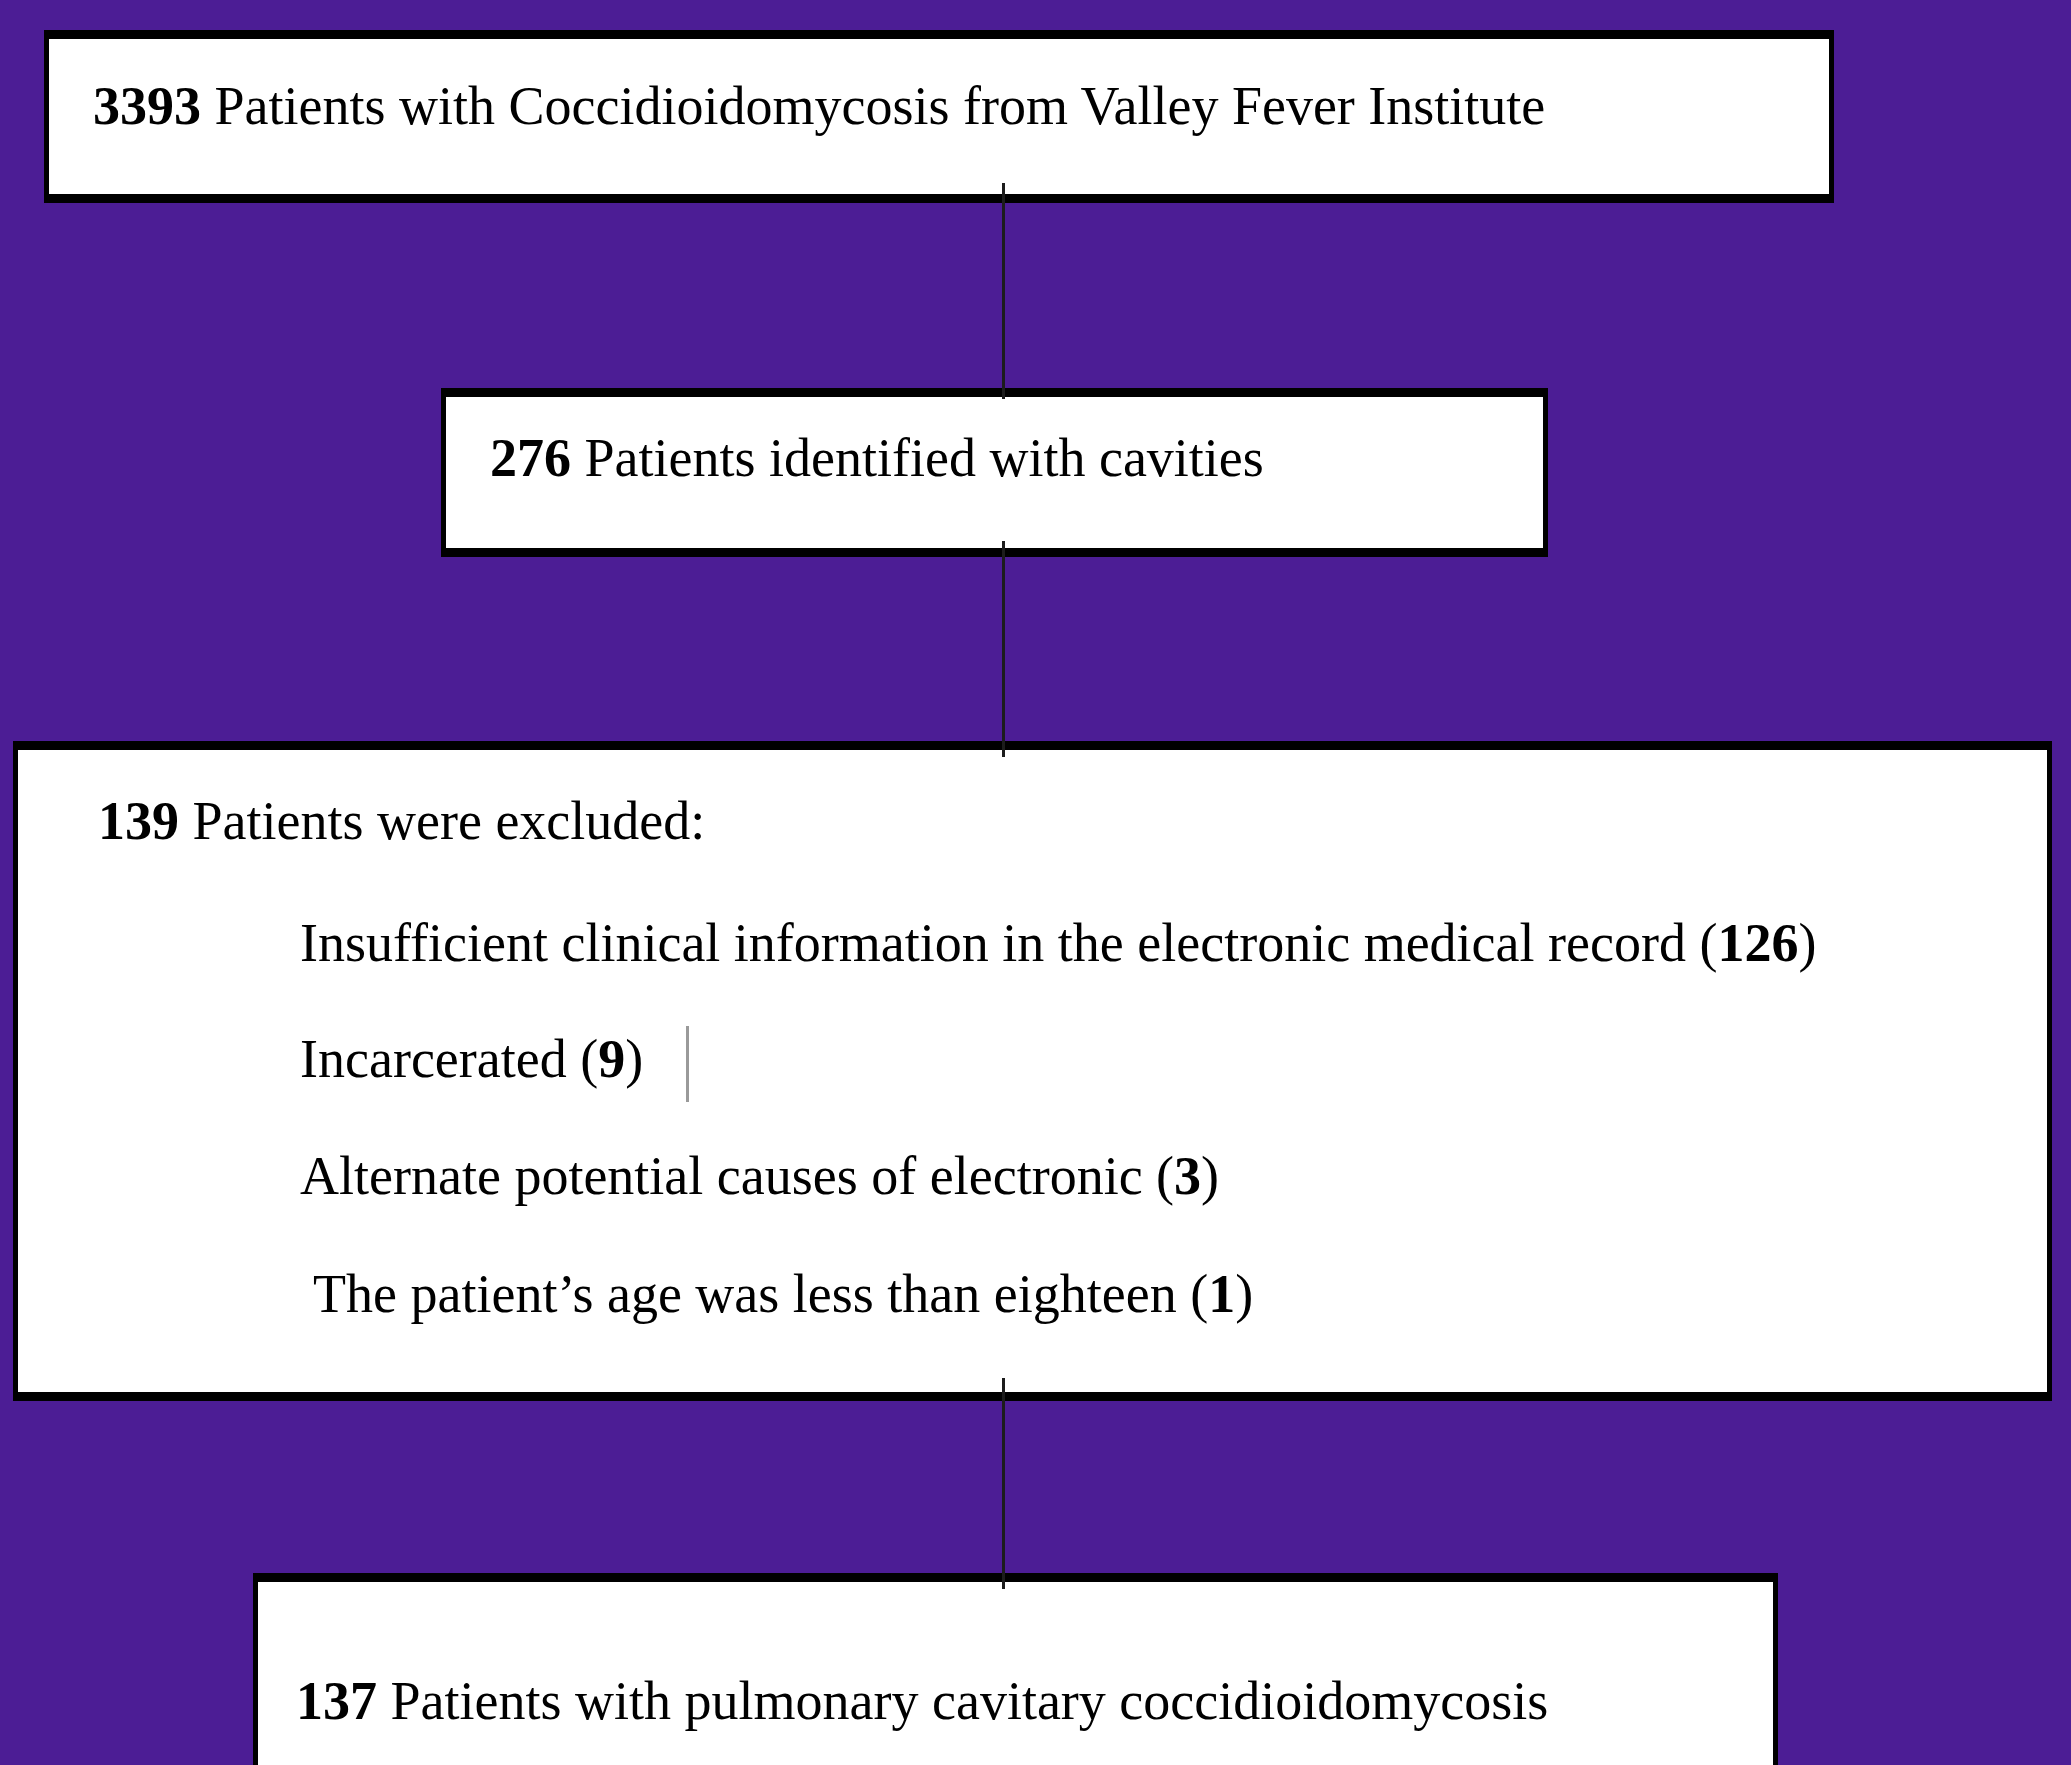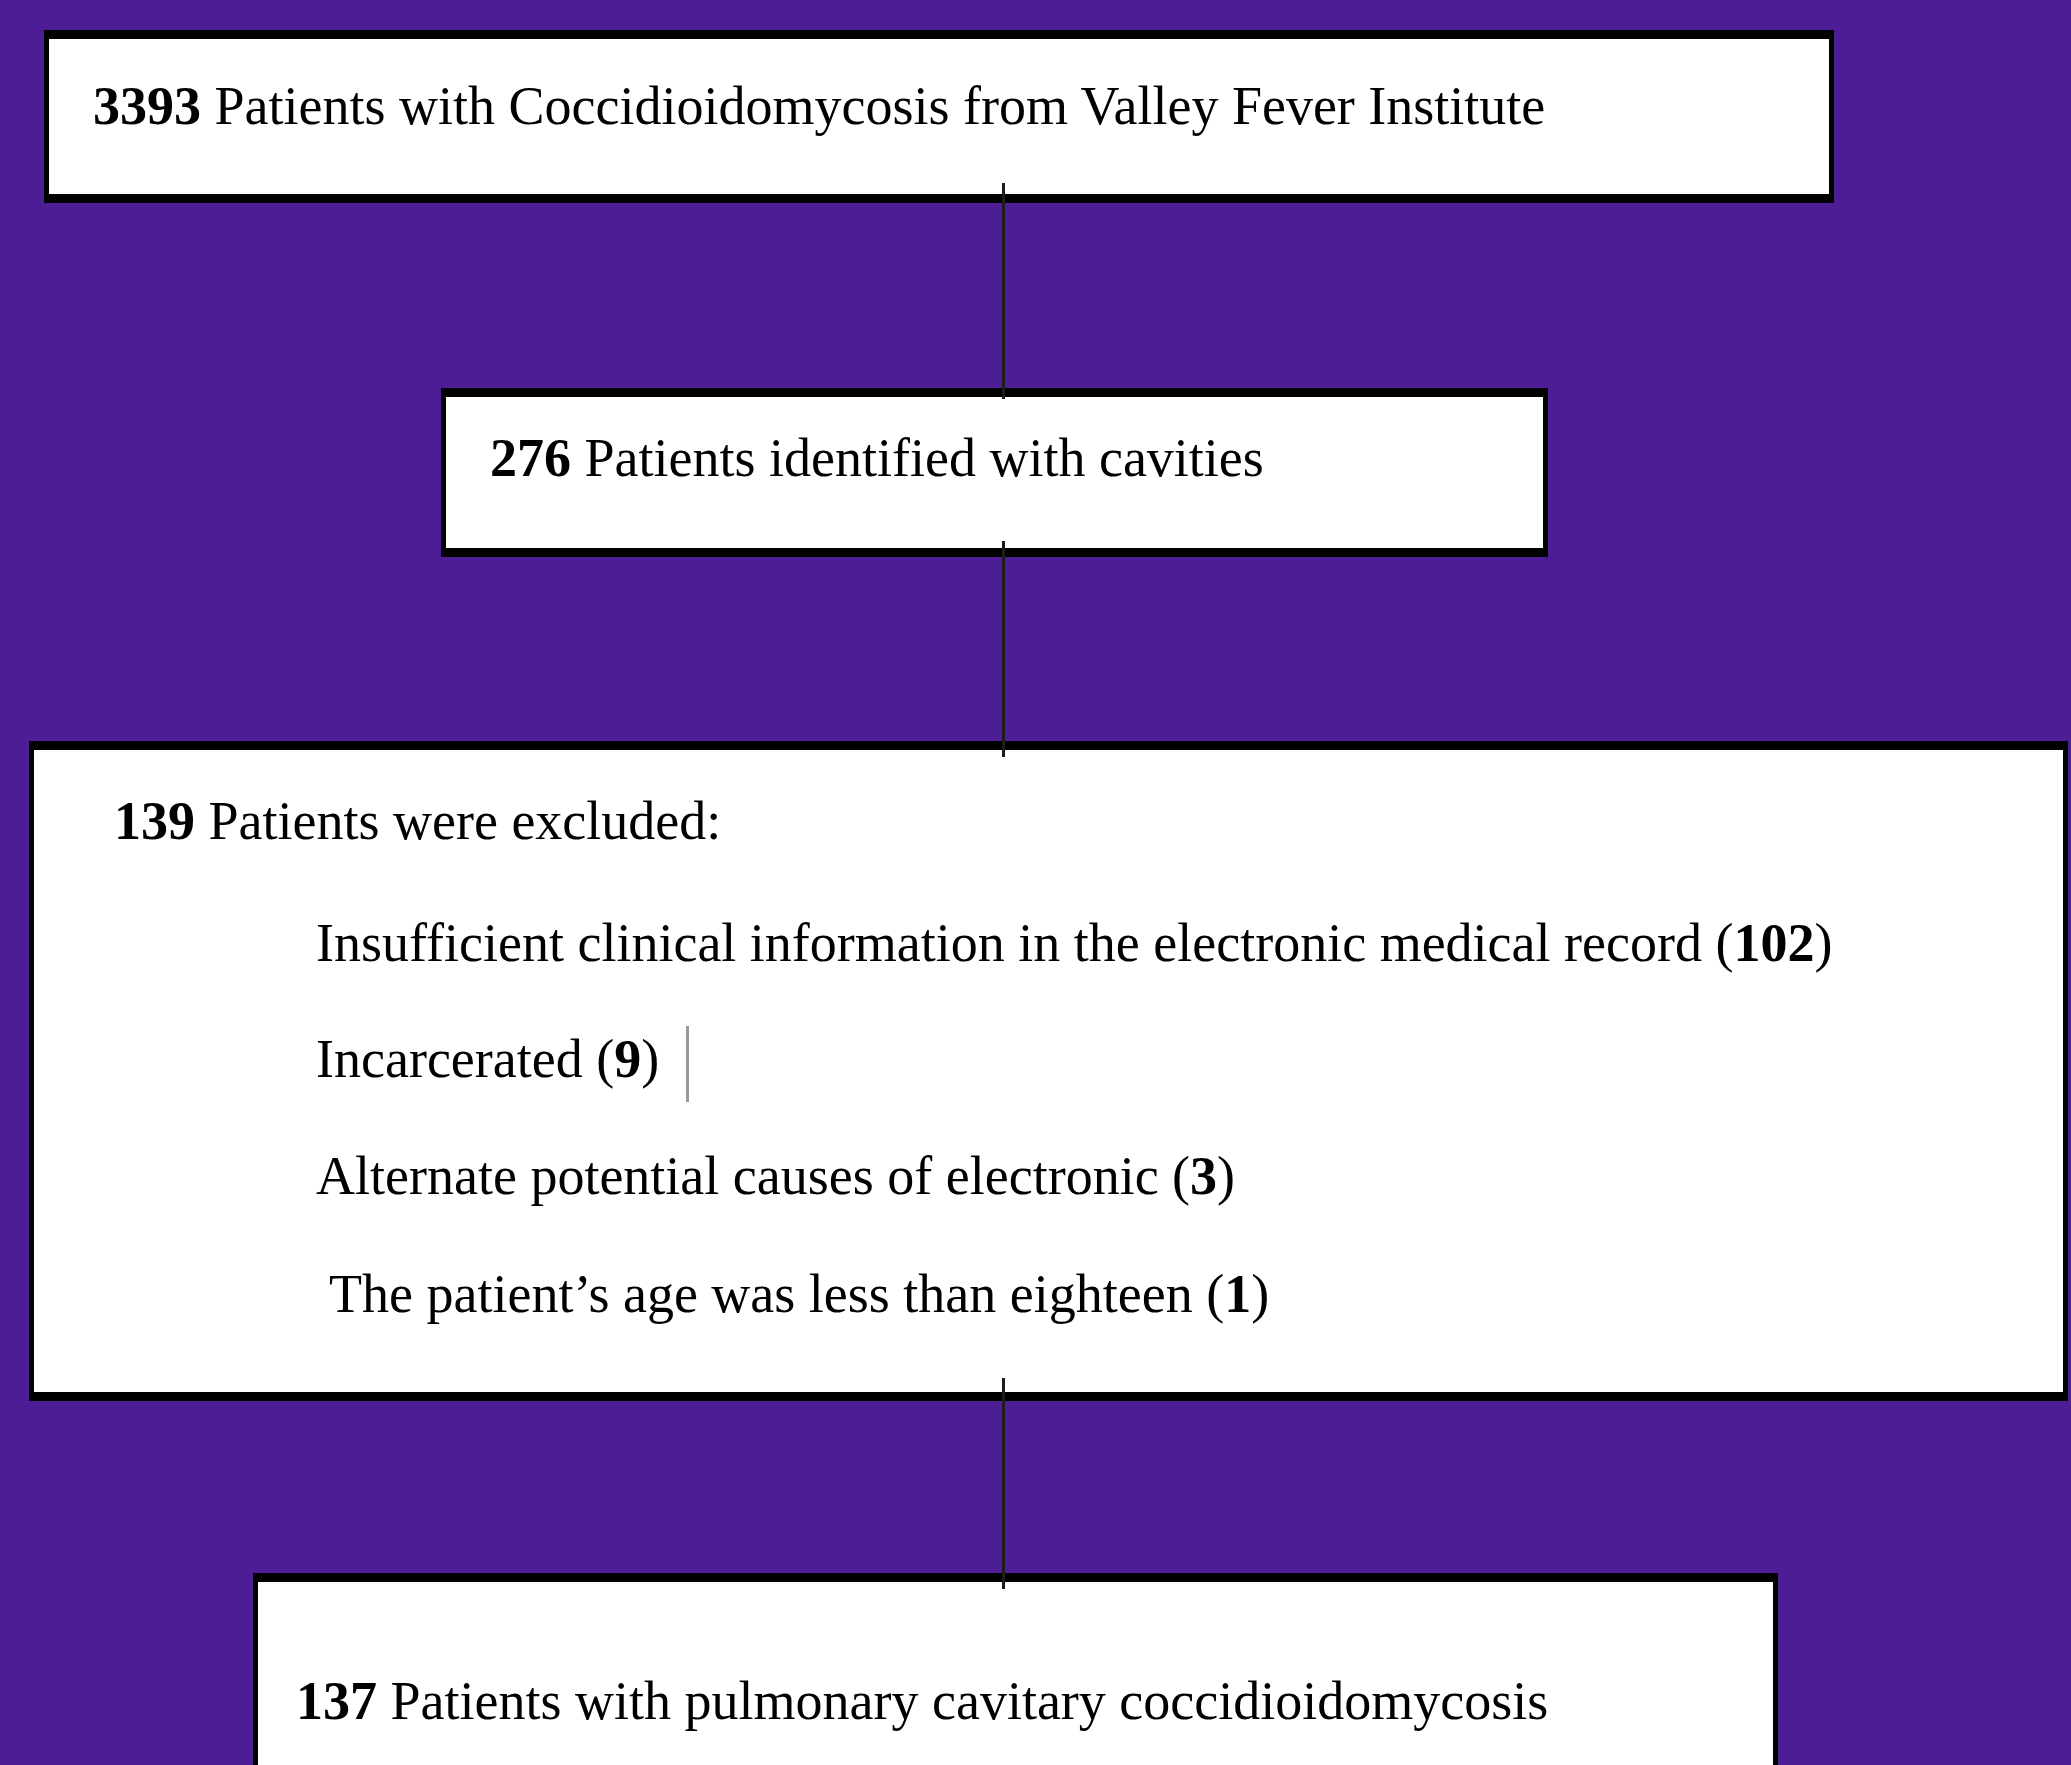--- a/index.html
+++ b/index.html
@@ -67,24 +67,24 @@
   <div class="vline" style="left:1002px; top:1378px; height:211px;"></div>
 
   <div class="fbox" id="box-total" style="left:44px; top:30px; width:1790px; height:173px;">
     <div class="boxline"><span class="num">3393</span> <span>Patients with Coccidioidomycosis from Valley Fever Institute</span></div>
   </div>
 
   <div class="fbox" id="box-cavity" style="left:441px; top:388px; width:1107px; height:169px;padding-left:9px;">
     <div class="boxline"><span class="num">276</span> <span>Patients identified with cavities</span></div>
   </div>
 
-  <div class="fbox" id="box-excluded" style="left:29px; top:741px; width:2039px; height:660px;">
+  <div class="fbox" id="box-excluded" style="left:13px; top:741px; width:2039px; height:660px;">
     <div class="exline" style="left:80px; top:42px;"><span class="num">139</span> <span>Patients were excluded:</span></div>
 
-    <div class="exline" style="left:282px; top:164px;"><span>Insufficient clinical information in the electronic medical record (</span><span class="num">102</span><span>)</span></div>
+    <div class="exline" style="left:282px; top:164px;"><span>Insufficient clinical information in the electronic medical record (</span><span class="num">126</span><span>)</span></div>
 
     <div class="exline" style="left:282px; top:280px;"><span>Incarcerated (</span><span class="num">9</span><span>)</span></div>
 
     <div class="exline" style="left:282px; top:397px;"><span>Alternate potential causes of electronic (</span><span class="num">3</span><span>)</span></div>
 
     <div class="exline" style="left:295px; top:515px;"><span>The patient’s age was less than eighteen (</span><span class="num">1</span><span>)</span></div>
   </div>
 
   <div class="caret" style="left:686px; top:1026px; height:76px;"></div>
 

